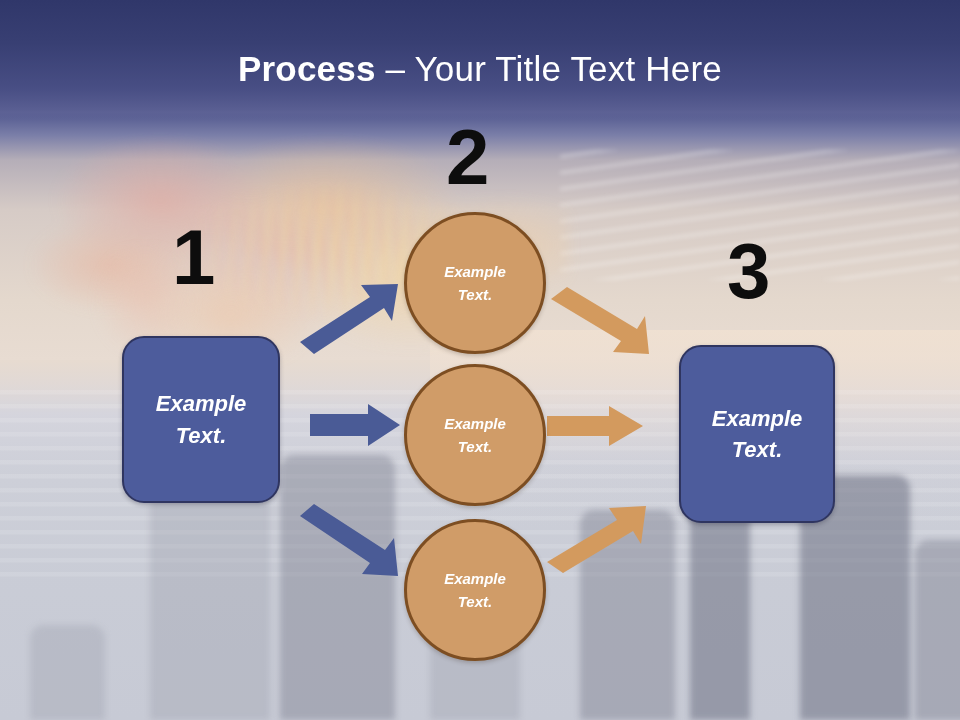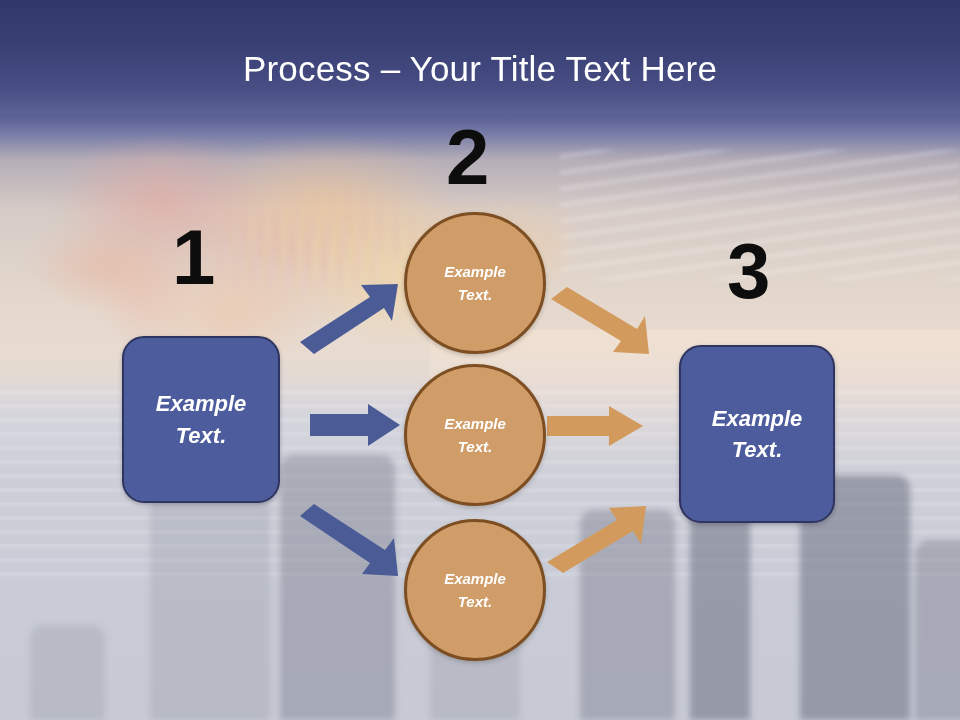--- a/index.html
+++ b/index.html
@@ -150,21 +150,21 @@
     position: absolute;
     left: 0; right: 0; top: 50px;
     text-align: center;
     color: #ffffff;
     font-size: 35px;
     font-weight: 400;
     letter-spacing: 0.2px;
     line-height: 1.1;
     white-space: nowrap;
   }
-  .slide-title .lead { font-weight: 400; }
+  .slide-title .lead { font-weight: 700; }
 
   
   .step-num {
     position: absolute;
     color: #0d0d0d;
     font-size: 78px;
     font-weight: 700;
     line-height: 1;
     font-family: "Liberation Sans", sans-serif;
   }

